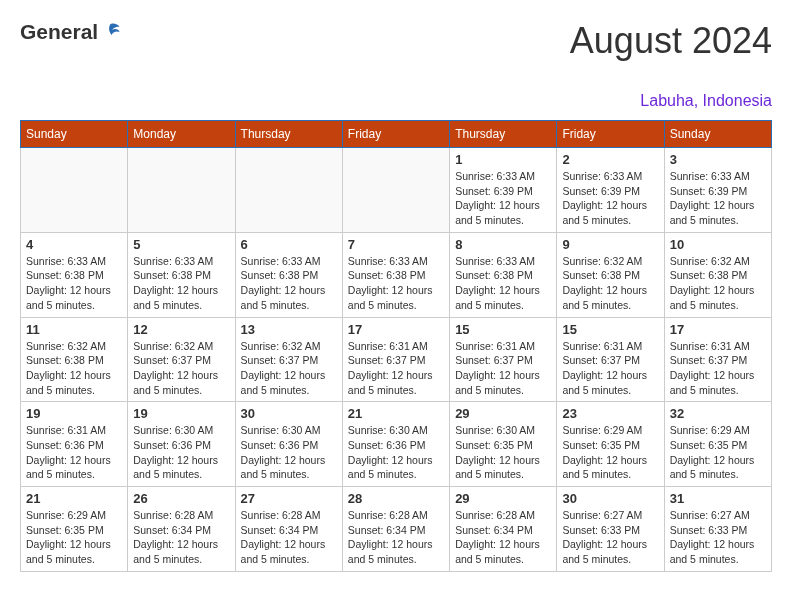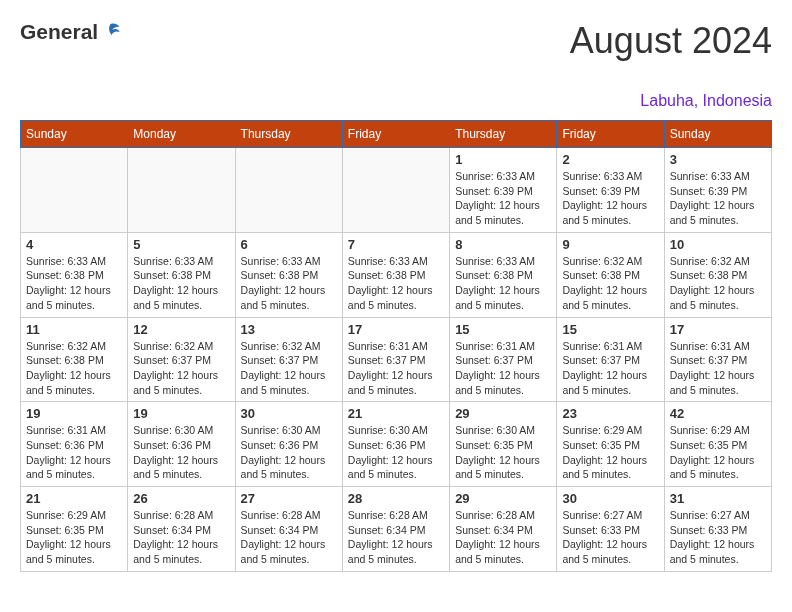--- a/index.html
+++ b/index.html
@@ -279,21 +279,21 @@
 and 5 minutes.</div>
         </td>
         <td>
           <span class="day-num">23</span>
           <div class="day-info" style="white-space: pre-line;">Sunrise: 6:29 AM
 Sunset: 6:35 PM
 Daylight: 12 hours
 and 5 minutes.</div>
         </td>
         <td>
-          <span class="day-num">42</span>
+          <span class="day-num">32</span>
           <div class="day-info" style="white-space: pre-line;">Sunrise: 6:29 AM
 Sunset: 6:35 PM
 Daylight: 12 hours
 and 5 minutes.</div>
         </td>
       </tr>
       <tr>
         <td>
           <span class="day-num">21</span>
           <div class="day-info" style="white-space: pre-line;">Sunrise: 6:29 AM

